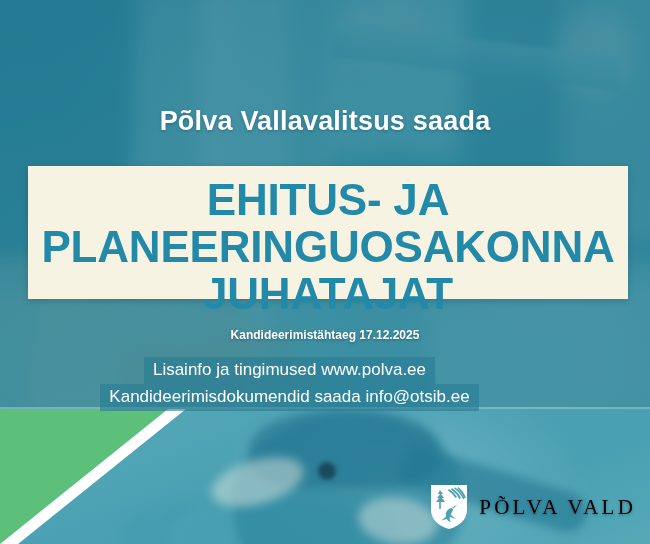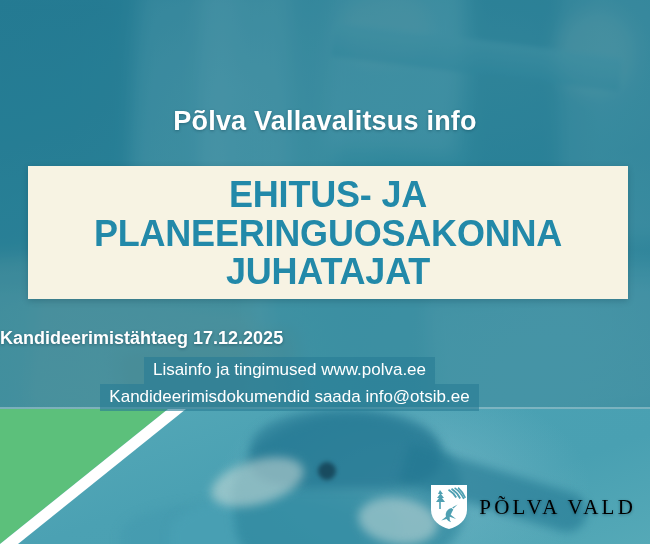--- a/index.html
+++ b/index.html
@@ -113,30 +113,30 @@
   
   .cream-banner {
     position:absolute; left:28px; top:166px; width:600px; height:133px;
     background:#f7f3e3;
     box-shadow:0 2px 6px rgba(0,35,50,.22);
   }
   .banner-title {
     position:absolute; left:0; right:0; top:10px;
     text-align:center;
     color:#2289a9;
-    font-size:36px; font-weight:bold;
+    font-size:44px; font-weight:bold;
     line-height:1.07;
     letter-spacing:-.2px;
   }
 
   
   .deadline {
     position:absolute; left:0; top:328px; width:650px;
-    color:#ffffff;
-    font-size:18px; font-weight:bold;
+    text-align:center; color:#ffffff;
+    font-size:12px; font-weight:bold;
     text-shadow:0 1px 3px rgba(0,40,55,.40);
   }
   .info-wrap {
     position:absolute; left:0; top:357px; width:579px;
     text-align:center;
   }
   .info-line {
     display:inline-block;
     background:rgba(40,124,148,.62);
     color:#ffffff;
@@ -196,21 +196,21 @@
   <div class="kf kf-crown"></div>
   <div class="kf kf-beak"></div>
   <div class="kf kf-cheek"></div>
   <div class="kf kf-cheek2"></div>
   <div class="kf kf-eye"></div>
 
   <div class="section-rule"></div>
   <div class="green-tri"></div>
   <div class="white-stripe"></div>
 
-  <div class="kicker">Põlva Vallavalitsus info</div>
+  <div class="kicker">Põlva Vallavalitsus saada</div>
 
   <div class="cream-banner">
     <div class="banner-title">
       <div>EHITUS- JA</div>
       <div>PLANEERINGUOSAKONNA</div>
       <div>JUHATAJAT</div>
     </div>
   </div>
 
   <div class="deadline">Kandideerimistähtaeg  17.12.2025</div>

